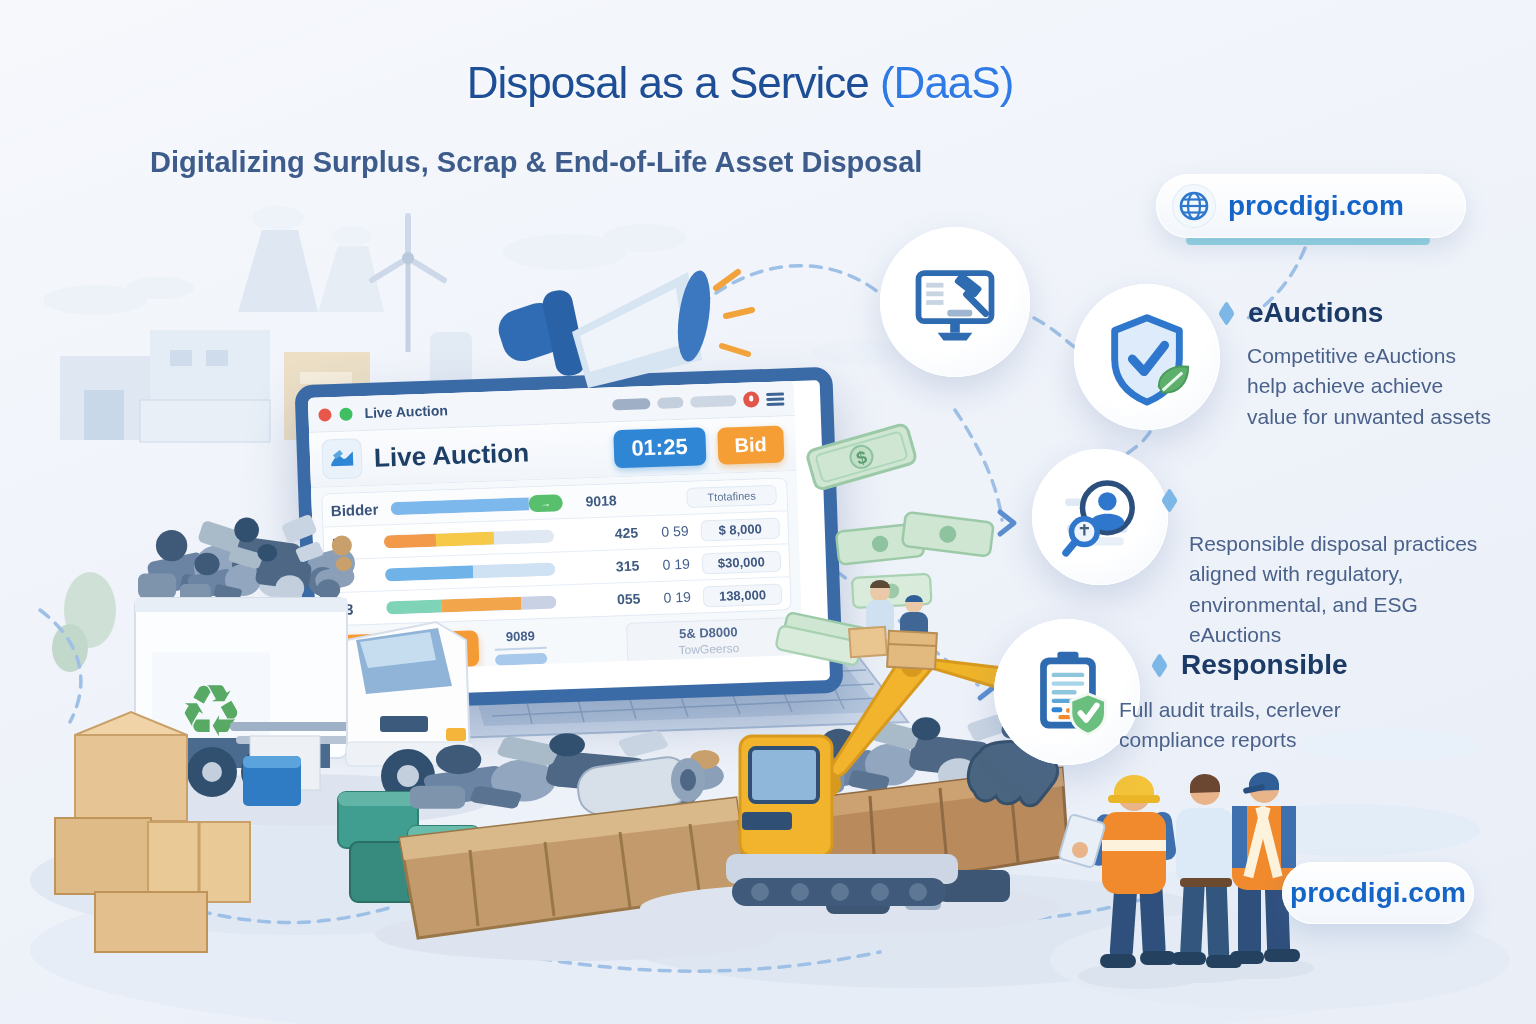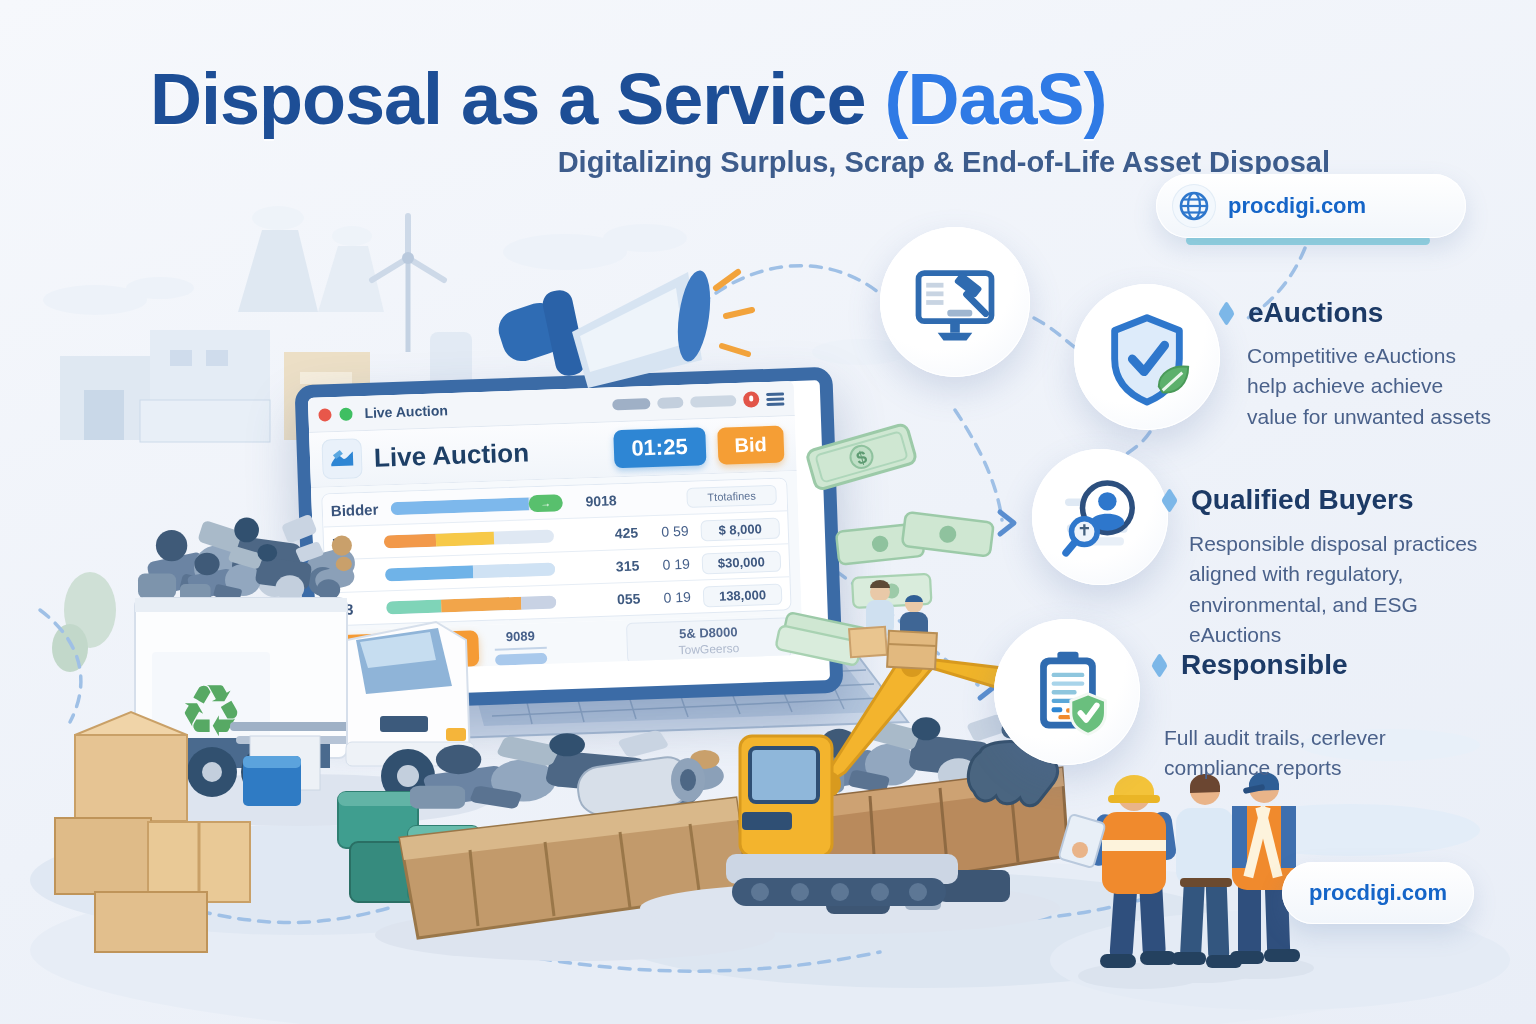--- a/index.html
+++ b/index.html
@@ -2,34 +2,34 @@
 <html><head>
 <meta charset="utf-8">
 <style>
   html,body{margin:0;padding:0;background:#e9edf4;font-family:"Liberation Sans",sans-serif;}
   #canvas{position:relative;width:1536px;height:1024px;overflow:hidden;margin:0 auto;
     background:linear-gradient(160deg,#f6f8fc 0%,#eef2f9 55%,#e9eef7 100%);}
   svg{display:block}
   .abs{position:absolute}
 
   
-  .title{position:absolute;left:150px;top:58px;width:1180px;
-    font-size:72px;font-weight:bold;color:#1d4e96;letter-spacing:-1px;z-index:6;
+  .title{position:absolute;left:150px;top:58px;width:1180px;text-align:center;
+    font-size:44px;font-weight:normal;color:#1d4e96;letter-spacing:-1px;z-index:6;
     text-shadow:0 2px 0 rgba(255,255,255,.8);}
   .title .accent{color:#2f7ae5;}
-  .subtitle{position:absolute;left:150px;top:146px;width:1180px;text-align:right;
+  .subtitle{position:absolute;left:150px;top:146px;width:1180px;text-align:left;
     font-size:29px;font-weight:bold;color:#3d5c8c;z-index:6;}
 
   
   .badge{position:absolute;display:flex;align-items:center;gap:12px;background:
     linear-gradient(180deg,#ffffff, #f2f6fb);border-radius:34px;
     box-shadow:0 10px 24px rgba(90,120,170,.18), inset 0 0 0 1px #ffffff;z-index:7;}
   .badge-top{left:1156px;top:174px;width:294px;height:64px;padding:0 0 0 16px;}
   .badge-bottom{left:1282px;top:862px;width:192px;height:62px;justify-content:center;}
-  .badge .label{font-size:22px;font-weight:bold;color:#1565c8;}
+  .badge .label{font-size:28px;font-weight:bold;color:#1565c8;}
   .badge-underline{position:absolute;left:1186px;top:236px;width:244px;height:9px;
     border-radius:5px;background:#93d5e2;z-index:6;}
   .globe-wrap{width:44px;height:44px;border-radius:50%;background:#f3f8fd;
     box-shadow:inset 0 0 0 1px #e2ecf6;display:flex;align-items:center;justify-content:center;}
 
   
   .fcircle{position:absolute;border-radius:50%;z-index:5;display:flex;align-items:center;justify-content:center;
     background:radial-gradient(circle at 38% 30%,#ffffff 55%,#f1f5fb 100%);
     box-shadow:0 14px 34px rgba(80,110,165,.20), inset 0 0 0 1px #ffffff;}
   .c-monitor{left:880px;top:227px;width:150px;height:150px;}
@@ -37,21 +37,21 @@
   .c-buyer{left:1032px;top:449px;width:136px;height:136px;}
   .c-clip{left:994px;top:619px;width:146px;height:146px;}
 
   
   .f-head{position:absolute;font-size:28px;font-weight:bold;color:#1c3a66;z-index:6;}
   .f-body{position:absolute;font-size:21px;line-height:1.45;color:#4a618a;z-index:6;}
   .diamond{position:absolute;width:15px;height:15px;background:#7cb7e8;z-index:6;
     transform:rotate(45deg) skew(12deg,12deg);border-radius:3px;}
   .fh-1{left:1248px;top:297px;} .fb-1{left:1247px;top:341px;width:252px;} .d-1{left:1219px;top:306px;}
   .fh-2{left:1191px;top:484px;} .fb-2{left:1189px;top:529px;width:312px;} .d-2{left:1162px;top:493px;}
-  .fh-3{left:1181px;top:649px;} .fb-3{left:1164px;top:695px;width:250px;margin-top:28px;} .d-3{left:1152px;top:658px;}
+  .fh-3{left:1181px;top:649px;} .fb-3{left:1119px;top:695px;width:250px;} .d-3{left:1152px;top:658px;}
 
   
   .laptop{position:absolute;left:300px;top:376px;width:512px;height:300px;z-index:3;
     transform:rotate(-2deg);background:#ffffff;border:13px solid #3b6ba6;border-radius:18px;
     box-shadow:0 24px 50px rgba(60,90,140,.28);}
   .screen{width:486px;height:274px;display:flex;flex-direction:column;border-radius:6px;overflow:hidden;background:#fff;}
   .titlebar{height:34px;flex:0 0 34px;background:#f3f6fa;border-bottom:1px solid #e1e8f1;
     display:flex;align-items:center;gap:8px;padding:0 10px;}
   .dot{width:13px;height:13px;border-radius:50%;}
   .dot.red{background:#e8574a;} .dot.green{background:#3fbf62;}
@@ -571,20 +571,19 @@
       <path d="M72 52 L90 59 V72 C90 83 83 90 72 94 C61 90 54 83 54 72 V59 Z" fill="#6abf7e" stroke="#f2f8f3" stroke-width="3"></path>
       <path d="M64 72 L70 79 L81 64" fill="none" stroke="#ffffff" stroke-width="6" stroke-linecap="round" stroke-linejoin="round"></path>
     </svg>
   </div>
 
   <span class="diamond d-1"></span>
   <div class="f-head fh-1">eAuctions</div>
   <div class="f-body fb-1">Competitive eAuctions help achieve achieve value for unwanted assets</div>
 
   <span class="diamond d-2"></span>
-  <div class="f-head fh-2">Qualified Buyers</div>
   <div class="f-body fb-2">Responsible disposal practices aligned with regulatory, environmental, and ESG eAuctions</div>
 
   <span class="diamond d-3"></span>
   <div class="f-head fh-3">Responsible</div>
   <div class="f-body fb-3">Full audit trails, cerlever compliance reports</div>
 
 </div>
 
 </body></html>

